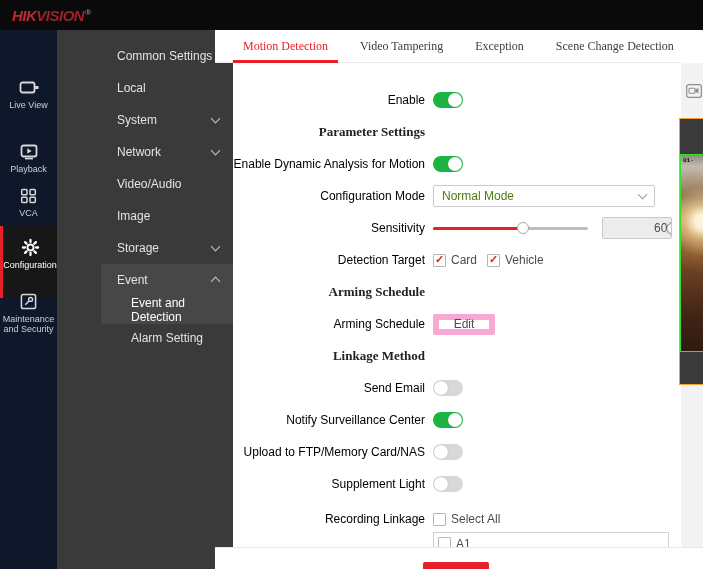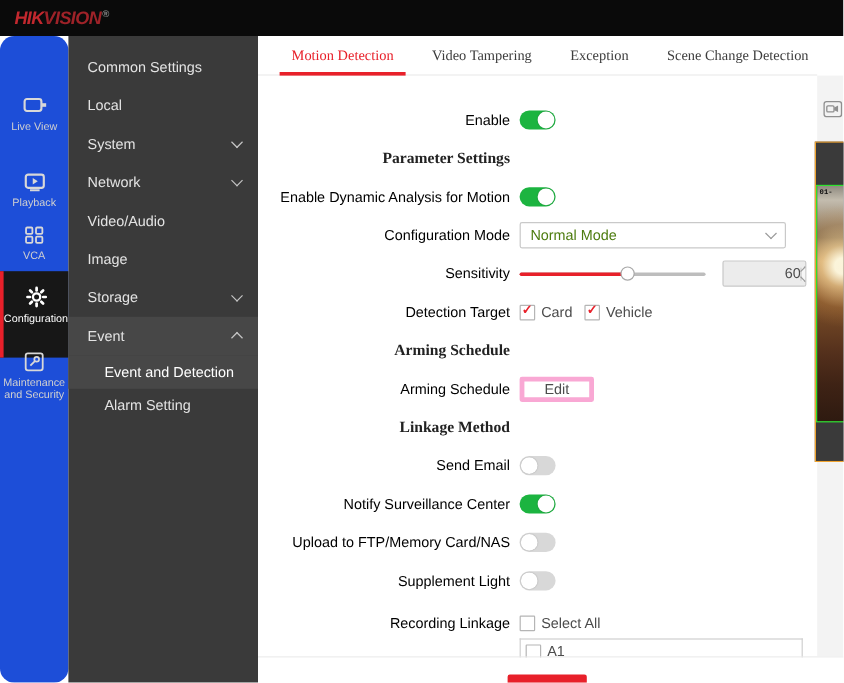--- a/index.html
+++ b/index.html
@@ -7,34 +7,34 @@
   #app{position:relative;width:703px;height:569px;overflow:hidden;background:#fff;}
 
   
   .topbar{position:absolute;left:0;top:0;width:703px;height:30px;background:#0a0a0a;}
   .logo{position:absolute;left:12px;top:7px;font-style:italic;font-weight:bold;font-size:15px;letter-spacing:-0.5px;}
   .logo .p1{color:#c2282e;}
   .logo .p2{color:#9e2228;}
   .logo .reg{color:#8a8a8a;font-size:8px;font-style:normal;vertical-align:super;margin-left:1px;}
 
   
-  .rail{position:absolute;left:0;top:30px;bottom:0;width:57px;background:#1d4ed8;border-radius:12px;}
+  .rail{position:absolute;left:0;top:30px;bottom:0;width:57px;background:#0f172a;}
   .rail-item{position:absolute;left:0;width:57px;text-align:center;color:#cfcfcf;cursor:pointer;}
   .rail-item .ricon{height:19px;display:flex;align-items:center;justify-content:center;margin-bottom:3px;color:#d8d8d8;}
   .rail-item .rlabel{font-size:9px;line-height:10px;}
   .rail-item.active{background:#171717;border-left:3px solid #e8202a;width:54px;color:#fff;}
   .rail-item.active .ricon{color:#fff;}
   .ri-liveview{top:48px;}
   .ri-playback{top:112px;}
   .ri-vca{top:156px;}
   .ri-config{top:196px;height:60px;padding-top:12px;}
   .ri-maint{top:262px;}
 
   
-  .menu{position:absolute;left:57px;top:30px;bottom:0;width:158px;background:#3a3a3a;padding-top:10px;box-sizing:border-box;}
+  .menu{position:absolute;left:57px;top:30px;bottom:0;width:176px;background:#3a3a3a;padding-top:10px;box-sizing:border-box;padding-left:44px;}
   .menu-item{height:32px;display:flex;align-items:center;padding:0 14px 0 16px;font-size:12px;color:#e3e3e3;cursor:pointer;}
   .menu-item.child{padding-left:30px;height:28px;}
   .menu-item.hl{background:#474747;}
   .menu-item.active{color:#fff;}
   .chev{width:6px;height:6px;border-right:1.5px solid #c6c6c6;border-bottom:1.5px solid #c6c6c6;display:inline-block;margin-left:auto;}
   .chev.down{transform:rotate(45deg);margin-top:-3px;}
   .chev.up{transform:rotate(-135deg);margin-top:3px;}
 
   
   .tabbar{position:absolute;left:215px;top:30px;width:466px;height:33px;border-bottom:1px solid #ebebeb;display:flex;align-items:stretch;padding-left:18px;box-sizing:border-box;background:#fff;}
@@ -67,21 +67,21 @@
   .spin i{width:5px;height:5px;border-right:1.2px solid #9a9a9a;border-bottom:1.2px solid #9a9a9a;display:block;}
   .spin i.up{transform:rotate(-135deg);margin-bottom:-2px;}
   .spin i.dn{transform:rotate(45deg);margin-top:-2px;}
 
   .cb{display:inline-flex;align-items:center;gap:5px;font-size:12px;color:#4c4c4c;cursor:pointer;}
   .cb .box{width:13px;height:13px;border:1px solid #b5b5b5;border-radius:1px;background:#fff;display:inline-flex;align-items:center;justify-content:center;box-sizing:border-box;flex:none;}
   .cb .tick{color:#e8202a;font-size:11px;line-height:1;font-weight:bold;display:none;margin-top:-1px;}
   .cb.checked .tick{display:block;}
   .cb + .cb{margin-left:10px;}
 
-  .btn-edit{width:62px;height:21px;border:4px solid #f9a8d4;border-radius:2px;background:#fff;font-size:12px;color:#4c4c4c;display:flex;align-items:center;justify-content:center;cursor:pointer;box-sizing:border-box;}
+  .btn-edit{width:62px;height:21px;border:6px solid #f9a8d4;border-radius:2px;background:#fff;font-size:12px;color:#4c4c4c;display:flex;align-items:center;justify-content:center;cursor:pointer;box-sizing:border-box;}
 
   .row-recording{margin-top:6px;height:26px;}
   .listbox{margin-left:218px;width:230px;height:15px;border:1px solid #d0d0d0;border-bottom:none;padding:3px 0 0 4px;box-sizing:content-box;overflow:hidden;}
 
   
   .divider{position:absolute;left:215px;right:0;top:547px;height:1px;background:#e8e8e8;}
   .footer{position:absolute;left:215px;right:0;top:548px;bottom:0;background:#fff;}
   .btn-save{position:absolute;left:208px;top:14px;width:66px;height:20px;background:#e8202a;border-radius:2px;border:none;cursor:pointer;}
 
   

